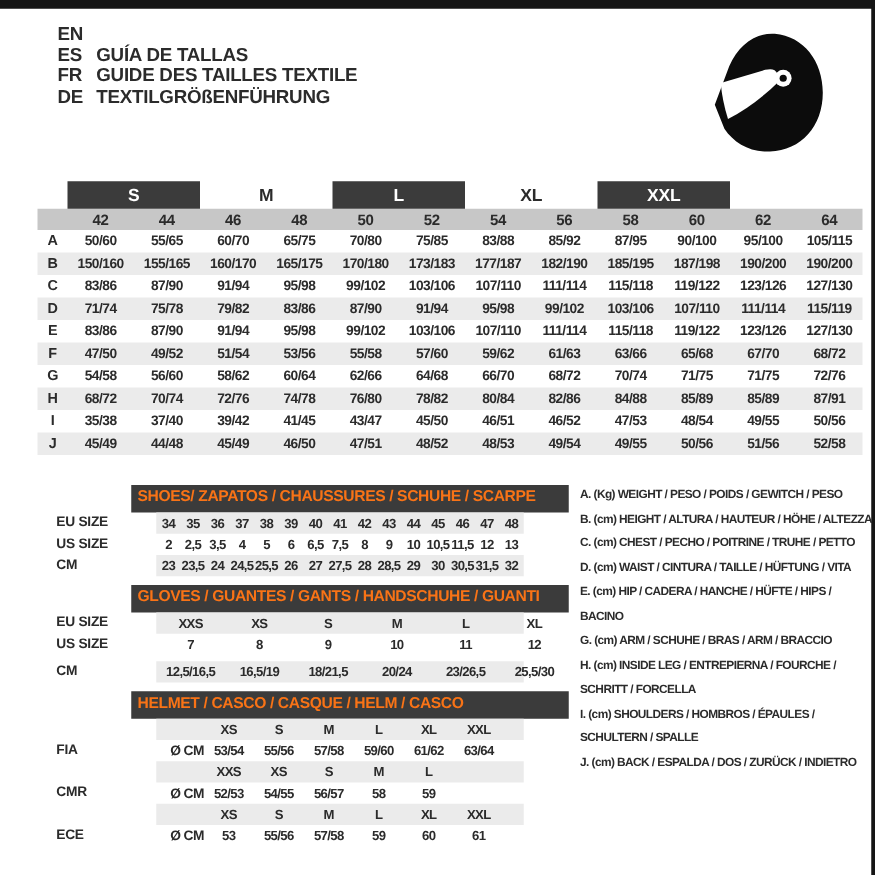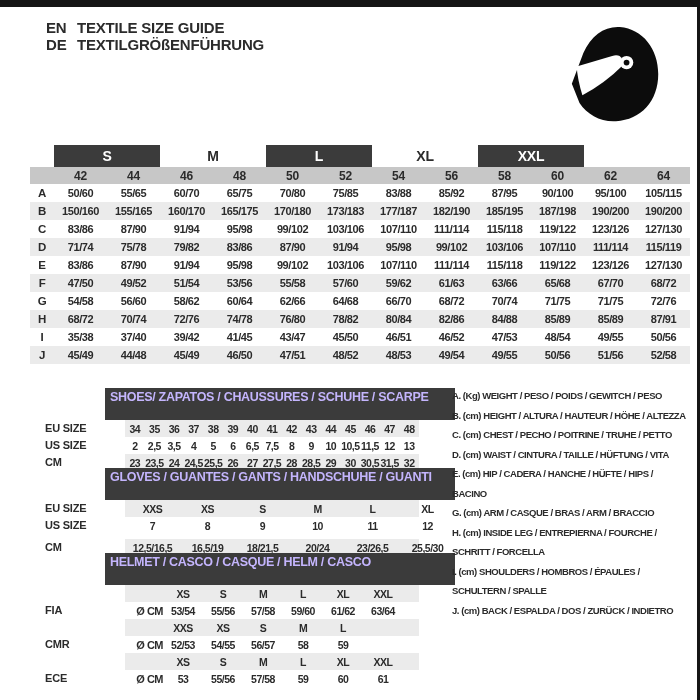--- a/index.html
+++ b/index.html
@@ -31,48 +31,55 @@
   .trow{height:18px}
   .trow.alt{background:var(--alt-row,#ebebeb)}
   .trow div{font-size:11px;text-align:center;letter-spacing:-0.4px}
   .trow .rowletter{font-size:11.5px}
 
   
   .sect{position:absolute;left:45px;width:412px}
   #shoes-sect{top:388px}
   #gloves-sect{top:468px}
   #helmet-sect{top:553px}
-  .sbar{margin-left:60px;width:350px;height:32px;line-height:18px;background:var(--dark-bar,#3b3b3b);
-        color:#c4b5fd;font-size:12.5px;padding-left:5px;letter-spacing:-0.3px;white-space:nowrap;overflow:hidden}
+  .sbar{margin-left:60px;width:350px;height:22px;line-height:18px;background:var(--dark-bar,#3b3b3b);
+        color:#f97316;font-size:12.5px;padding-left:5px;letter-spacing:-0.3px;white-space:nowrap;overflow:hidden}
   .srow{display:flex;height:17px}
   .srow.gapped{margin-top:5px}
   .srow .lab{width:80px;font-size:11px;line-height:17px}
   .cells{display:grid;width:294px;align-items:center}
   .cells.gray{background:var(--alt-row,#ebebeb)}
   .cells div{text-align:center;font-size:10.5px;letter-spacing:-0.5px}
   .shoes-cells{grid-template-columns:repeat(15,1fr)}
   .gloves-cells{grid-template-columns:repeat(6,55px) 1fr}
   .helm-cells{grid-template-columns:38px repeat(6,40px) 1fr}
   .helm-cells .unit{text-align:right;font-size:11px;padding-left:1px}
 
   
-  .legend{position:absolute;left:452px;top:386px;width:234px}
+  .legend{position:absolute;left:464px;top:386px;width:234px}
   .legend p{font-size:9.5px;line-height:19.5px;letter-spacing:-0.45px}
 </style>
 </head>
 <body>
 
 <div id="page">
   <div class="topbar"></div>
   <div class="rightbar"></div>
 
   <div class="langs">
       <div class="lang">
         <span class="code">EN</span>
-        <span class="title">TEXTILE SIZE GUIDE</span>
+      </div>
+      <div class="lang">
+        <span class="code">ES</span>
+        <span class="title">GUÍA DE TALLAS</span>
+      </div>
+      <div class="lang">
+        <span class="code">FR</span>
+        <span class="title">GUIDE DES TAILLES TEXTILE</span>
       </div>
       <div class="lang">
         <span class="code">DE</span>
         <span class="title">TEXTILGRÖßENFÜHRUNG</span>
       </div>
     </div>
 
   <svg class="helmet-icon" viewBox="0 0 100 110" xmlns="http://www.w3.org/2000/svg">
     <path fill="#0c0c0c" d="M54 3 C78 5 94 26 94 52 C94 80 76 100 50 101 C34 102 20 94 12 82 L4 62 L16 30 C24 12 38 2 54 3 Z"></path>
     <path fill="#ffffff" d="M9 44 L46 33 Q54 31 56 36 L58 42 Q38 62 15 74 Q10 58 9 44 Z"></path>
@@ -437,18 +444,18 @@
         </div>
       </div>
   </div>
 
   <div class="legend">
       <p>A. (Kg) WEIGHT / PESO / POIDS / GEWITCH / PESO</p>
       <p>B. (cm) HEIGHT / ALTURA / HAUTEUR / HÖHE / ALTEZZA</p>
       <p>C. (cm) CHEST / PECHO / POITRINE / TRUHE / PETTO</p>
       <p>D. (cm) WAIST / CINTURA / TAILLE / HÜFTUNG / VITA</p>
       <p>E. (cm) HIP / CADERA / HANCHE / HÜFTE / HIPS / BACINO</p>
-      <p>G. (cm) ARM / CASQUE / BRAS / ARM / BRACCIO</p>
+      <p>G. (cm) ARM / SCHUHE / BRAS / ARM / BRACCIO</p>
       <p>H. (cm) INSIDE LEG / ENTREPIERNA / FOURCHE / SCHRITT / FORCELLA</p>
       <p>I. (cm) SHOULDERS / HOMBROS / ÉPAULES / SCHULTERN / SPALLE</p>
       <p>J. (cm) BACK / ESPALDA / DOS / ZURÜCK / INDIETRO</p>
     </div>
 </div>
 
 </body></html>

